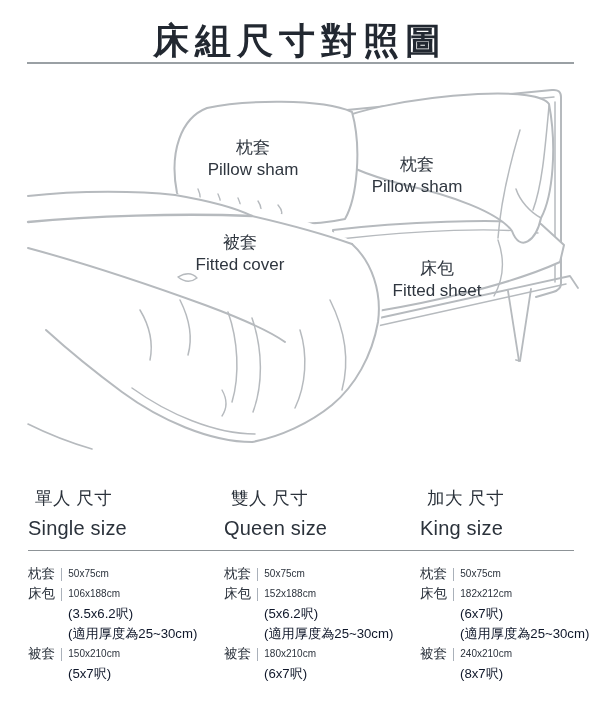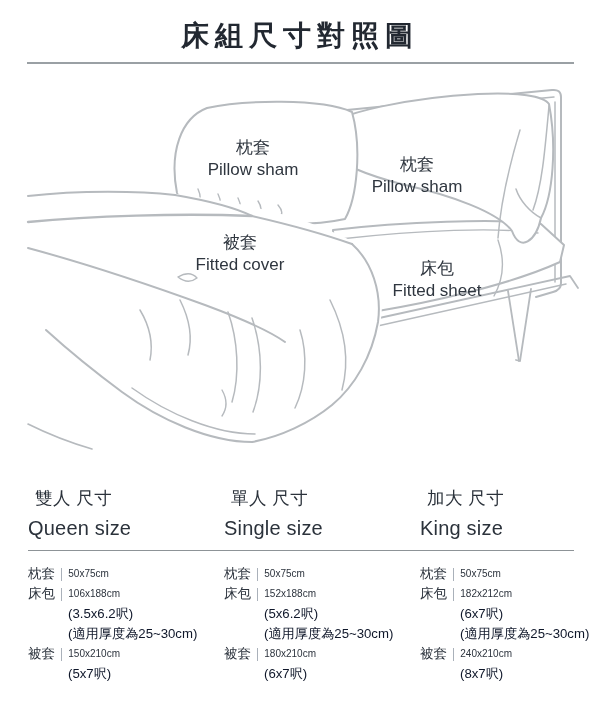--- a/index.html
+++ b/index.html
@@ -7,21 +7,21 @@
   .page {
     position:relative; width:600px; height:702px; background:#ffffff;
     font-family:"Liberation Sans","DejaVu Sans",sans-serif;
     color:#2e3540; overflow:hidden;
   }
   
   .title {
     position:absolute; top:17px; left:0; right:0;
     text-align:center;
     font-family:"Liberation Serif","DejaVu Serif",serif;
-    font-size:28px; font-weight:600; letter-spacing:6px;
+    font-size:36px; font-weight:600; letter-spacing:6px;
     color:#222831;
   }
   .title-rule {
     position:absolute; top:62px; left:27px; width:547px; height:0;
     border-top:2px solid #9aa0a4;
   }
   
   .illustration { position:absolute; top:80px; left:0; width:600px; height:392px; }
   .illustration svg { position:absolute; left:0; top:0; }
   .diagram-label {
@@ -131,28 +131,28 @@
       <div>Fitted cover</div>
     </div>
     <div class="diagram-label" style="left:437px; top:178px">
       <div>床包</div>
       <div>Fitted sheet</div>
     </div>
   </div>
 
   <div class="cols headings">
     <div class="size-col">
+      <div class="h-zh">單人 尺寸</div>
+      <div class="h-en">Single size</div>
+    </div>
+    <div class="size-col">
       <div class="h-zh">雙人 尺寸</div>
       <div class="h-en">Queen size</div>
     </div>
     <div class="size-col">
-      <div class="h-zh">單人 尺寸</div>
-      <div class="h-en">Single size</div>
-    </div>
-    <div class="size-col">
       <div class="h-zh">加大 尺寸</div>
       <div class="h-en">King size</div>
     </div>
   </div>
 
   <div class="section-rule"></div>
 
   <div class="cols specs">
 
     <div class="size-col">

